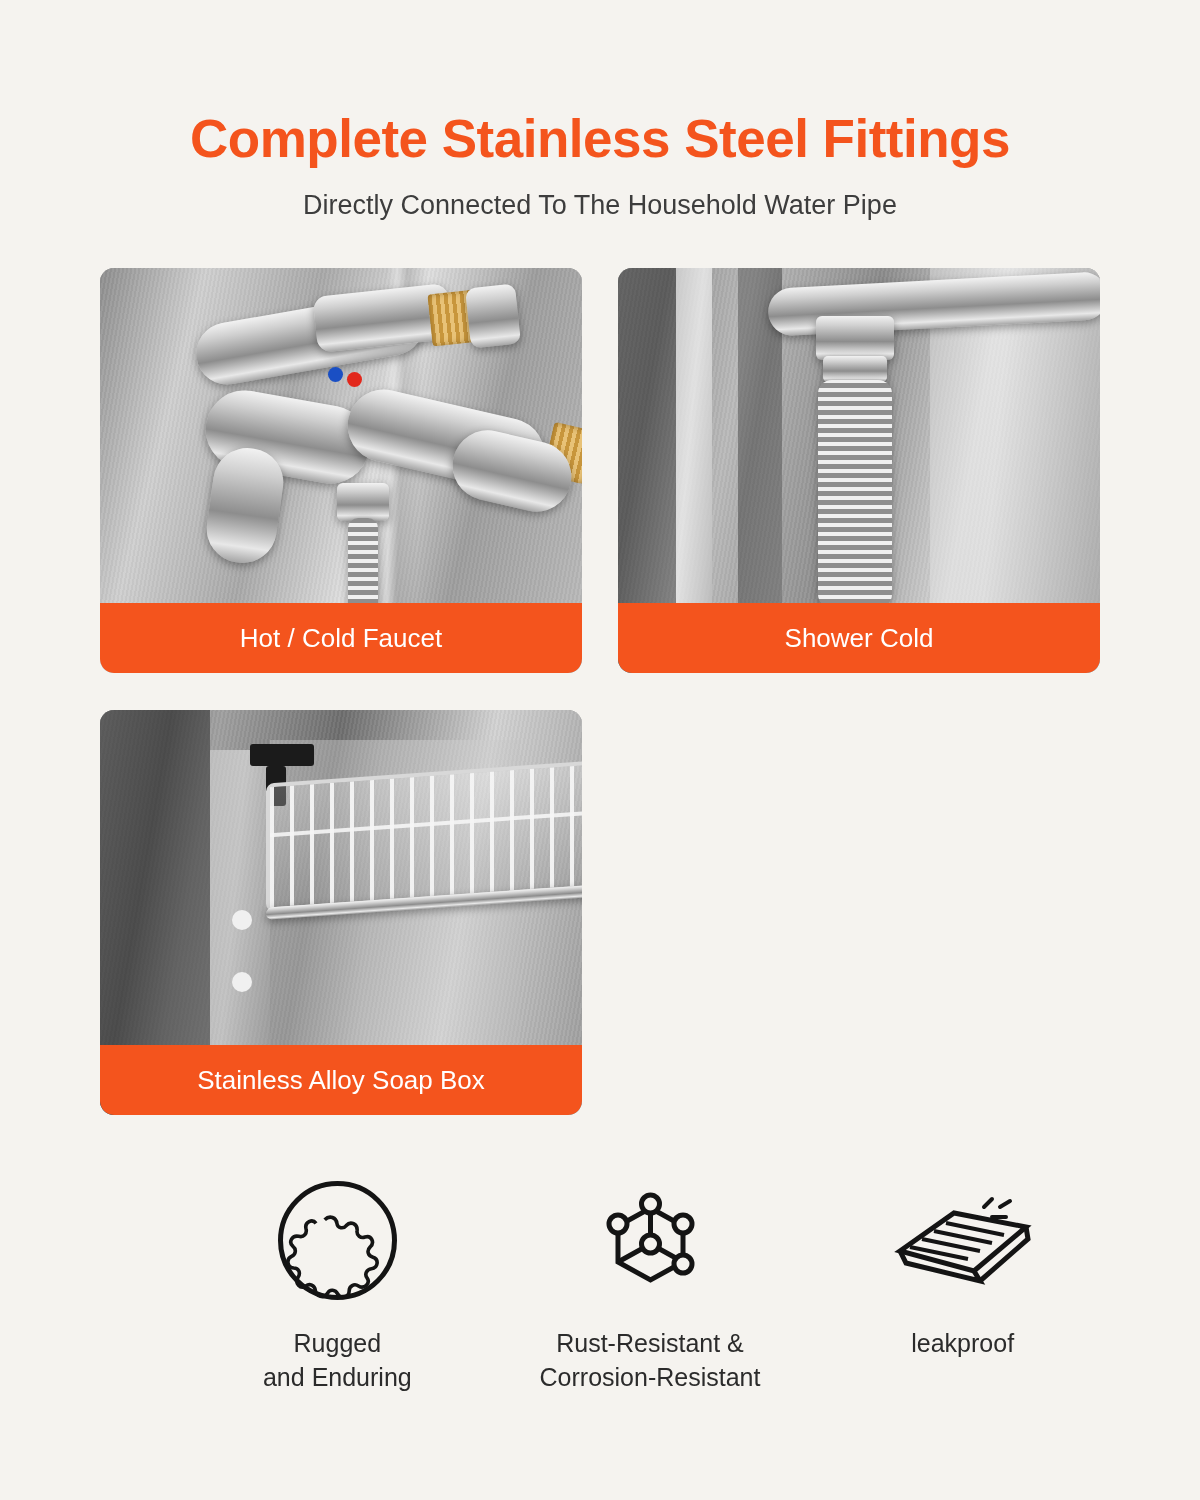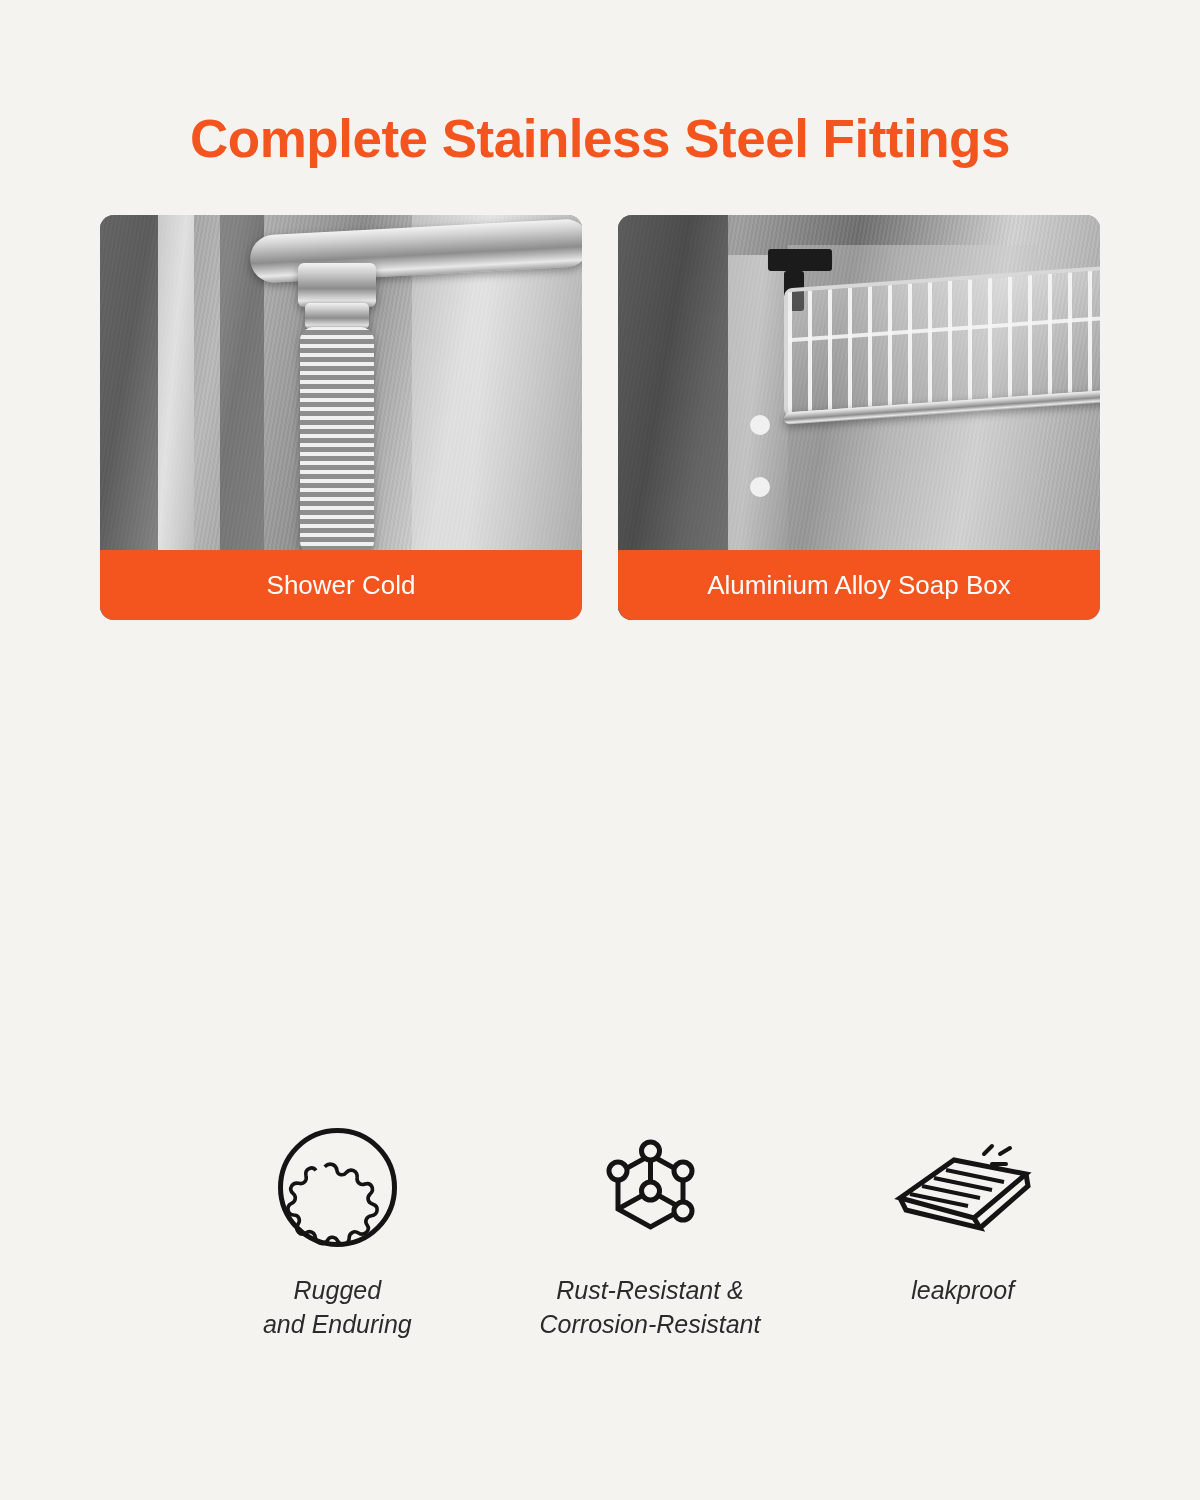--- a/index.html
+++ b/index.html
@@ -183,21 +183,20 @@
   .hole { position:absolute; width:20px; height:20px; border-radius:50%; background:#f0f0f0; }
 
   
   .benefits {
     margin: 60px auto 0 auto;
     width: 1000px;
     display: flex;
     justify-content: space-between;
     gap: 8px;
     padding-left: 100px;
-    font-style: italic;
   }
   .benefit {
     width: 300px;
     text-align: center;
   }
   .benefit .ico {
     height: 130px;
     display: flex;
     align-items: center;
     justify-content: center;
@@ -213,24 +212,51 @@
   .b2 { transform: translateX(0px); }
   .b3 { transform: translateX(10px); }
 </style>
 </head>
 <body>
 
 <div class="page">
 
   <div class="header">
     <div class="title">Complete Stainless Steel Fittings</div>
+    <div class="subtitle">Directly Connected To The Household Water Pipe</div>
   </div>
 
   <div class="grid">
 
+    <div class="card">
+      <div class="photo">
+        <div class="bg-brushed"></div>
+        <div class="wallsplit"></div>
+
+        <div class="metal-bar" style="left:95px; top:40px; width:230px; height:62px; transform:rotate(-10deg);"></div>
+
+        <div class="metal-bar" style="left:215px; top:22px; width:135px; height:56px; transform:rotate(-6deg); border-radius:14px;"></div>
+        <div class="brass" style="left:330px; top:24px; width:48px; height:52px; transform:rotate(-6deg);"></div>
+        <div class="metal-bar" style="left:368px; top:18px; width:50px; height:60px; border-radius:10px; transform:rotate(-6deg);"></div>
+
+        <div class="metal-bar" style="left:105px; top:130px; width:165px; height:78px; border-radius:46px; transform:rotate(10deg);"></div>
+        <div class="metal-bar" style="left:110px; top:180px; width:70px; height:115px; border-radius:34px; transform:rotate(8deg);"></div>
+
+        <div class="dot-blue" style="left:228px; top:99px;"></div>
+        <div class="dot-red" style="left:247px; top:104px;"></div>
+
+        <div class="metal-bar" style="left:246px; top:136px; width:200px; height:72px; border-radius:40px; transform:rotate(13deg);"></div>
+        <div class="brass" style="left:448px; top:158px; width:42px; height:54px; transform:rotate(13deg);"></div>
+        <div class="metal-bar" style="left:352px; top:168px; width:120px; height:70px; border-radius:38px; transform:rotate(13deg);"></div>
+
+        <div class="metal-bar" style="left:237px; top:215px; width:52px; height:38px; border-radius:6px;"></div>
+        <div class="hose" style="left:248px; top:250px; width:30px; height:108px;"></div>
+      </div>
+      <div class="caption">Hot / Cold Faucet</div>
+    </div>
 
     <div class="card">
       <div class="photo">
         <div class="bg-brushed" style="background:linear-gradient(100deg,#7d7d7d 0%,#b9b9b9 25%,#8b8b8b 48%,#d7d7d7 70%,#9a9a9a 100%);"></div>
 
         <div class="panel-dark" style="left:0; top:0; width:58px; height:100%; opacity:.55;"></div>
         <div class="panel-light" style="left:58px; top:0; width:36px; height:100%; opacity:.8;"></div>
         <div class="panel-dark" style="left:120px; top:0; width:44px; height:100%; opacity:.45;"></div>
         <div class="panel-light" style="right:0; top:0; width:170px; height:100%; opacity:.55;"></div>
 
@@ -253,21 +279,21 @@
         <div class="panel-light" style="left:170px; top:30px; width:250px; height:375px; opacity:.35;"></div>
         <div class="hole" style="left:132px; top:200px;"></div>
         <div class="hole" style="left:132px; top:262px;"></div>
 
         <div class="clip" style="left:150px; top:34px; width:64px; height:22px;"></div>
         <div class="clip" style="left:166px; top:56px; width:20px; height:40px;"></div>
 
         <div class="basket" style="left:166px; top:62px; width:330px; height:128px; transform:skewY(-4deg);"></div>
         <div class="metal-bar" style="left:166px; top:186px; width:336px; height:12px; border-radius:6px; transform:skewY(-4deg);"></div>
       </div>
-      <div class="caption">Aluminium Alloy Soap Box</div>
+      <div class="caption">Stainless Alloy Soap Box</div>
     </div>
   </div>
 
   <div class="benefits">
 
     <div class="benefit b1">
       <div class="ico">
         <svg width="125" height="125" viewBox="0 0 125 125" fill="none">
           <circle cx="62.5" cy="62.5" r="57" stroke="#141414" stroke-width="5"></circle>
           <path d="M45 36c7-7 16-3 17 5 1 7 9 8 13 3 6-7 16-2 15 7-1 7 5 11 11 9 9-3 14 8 7 14-5 5-3 12 4 14 9 3 7 15-2 16-7 1-10 8-6 13 5 7-4 16-12 11-6-4-13 0-13 7 0 9-12 12-16 4-3-6-11-7-14-1-5 8-16 5-17-4-1-7-8-10-13-6-8 5-16-4-11-12 4-6 1-13-6-13-9-1-11-12-3-16 6-3 7-10 2-14-7-6-1-16 8-14 7 2 12-4 10-11-2-9 9-14 14-7" stroke="#141414" stroke-width="5" stroke-linejoin="round" fill="none" transform="scale(0.72) translate(24,22)"></path>

